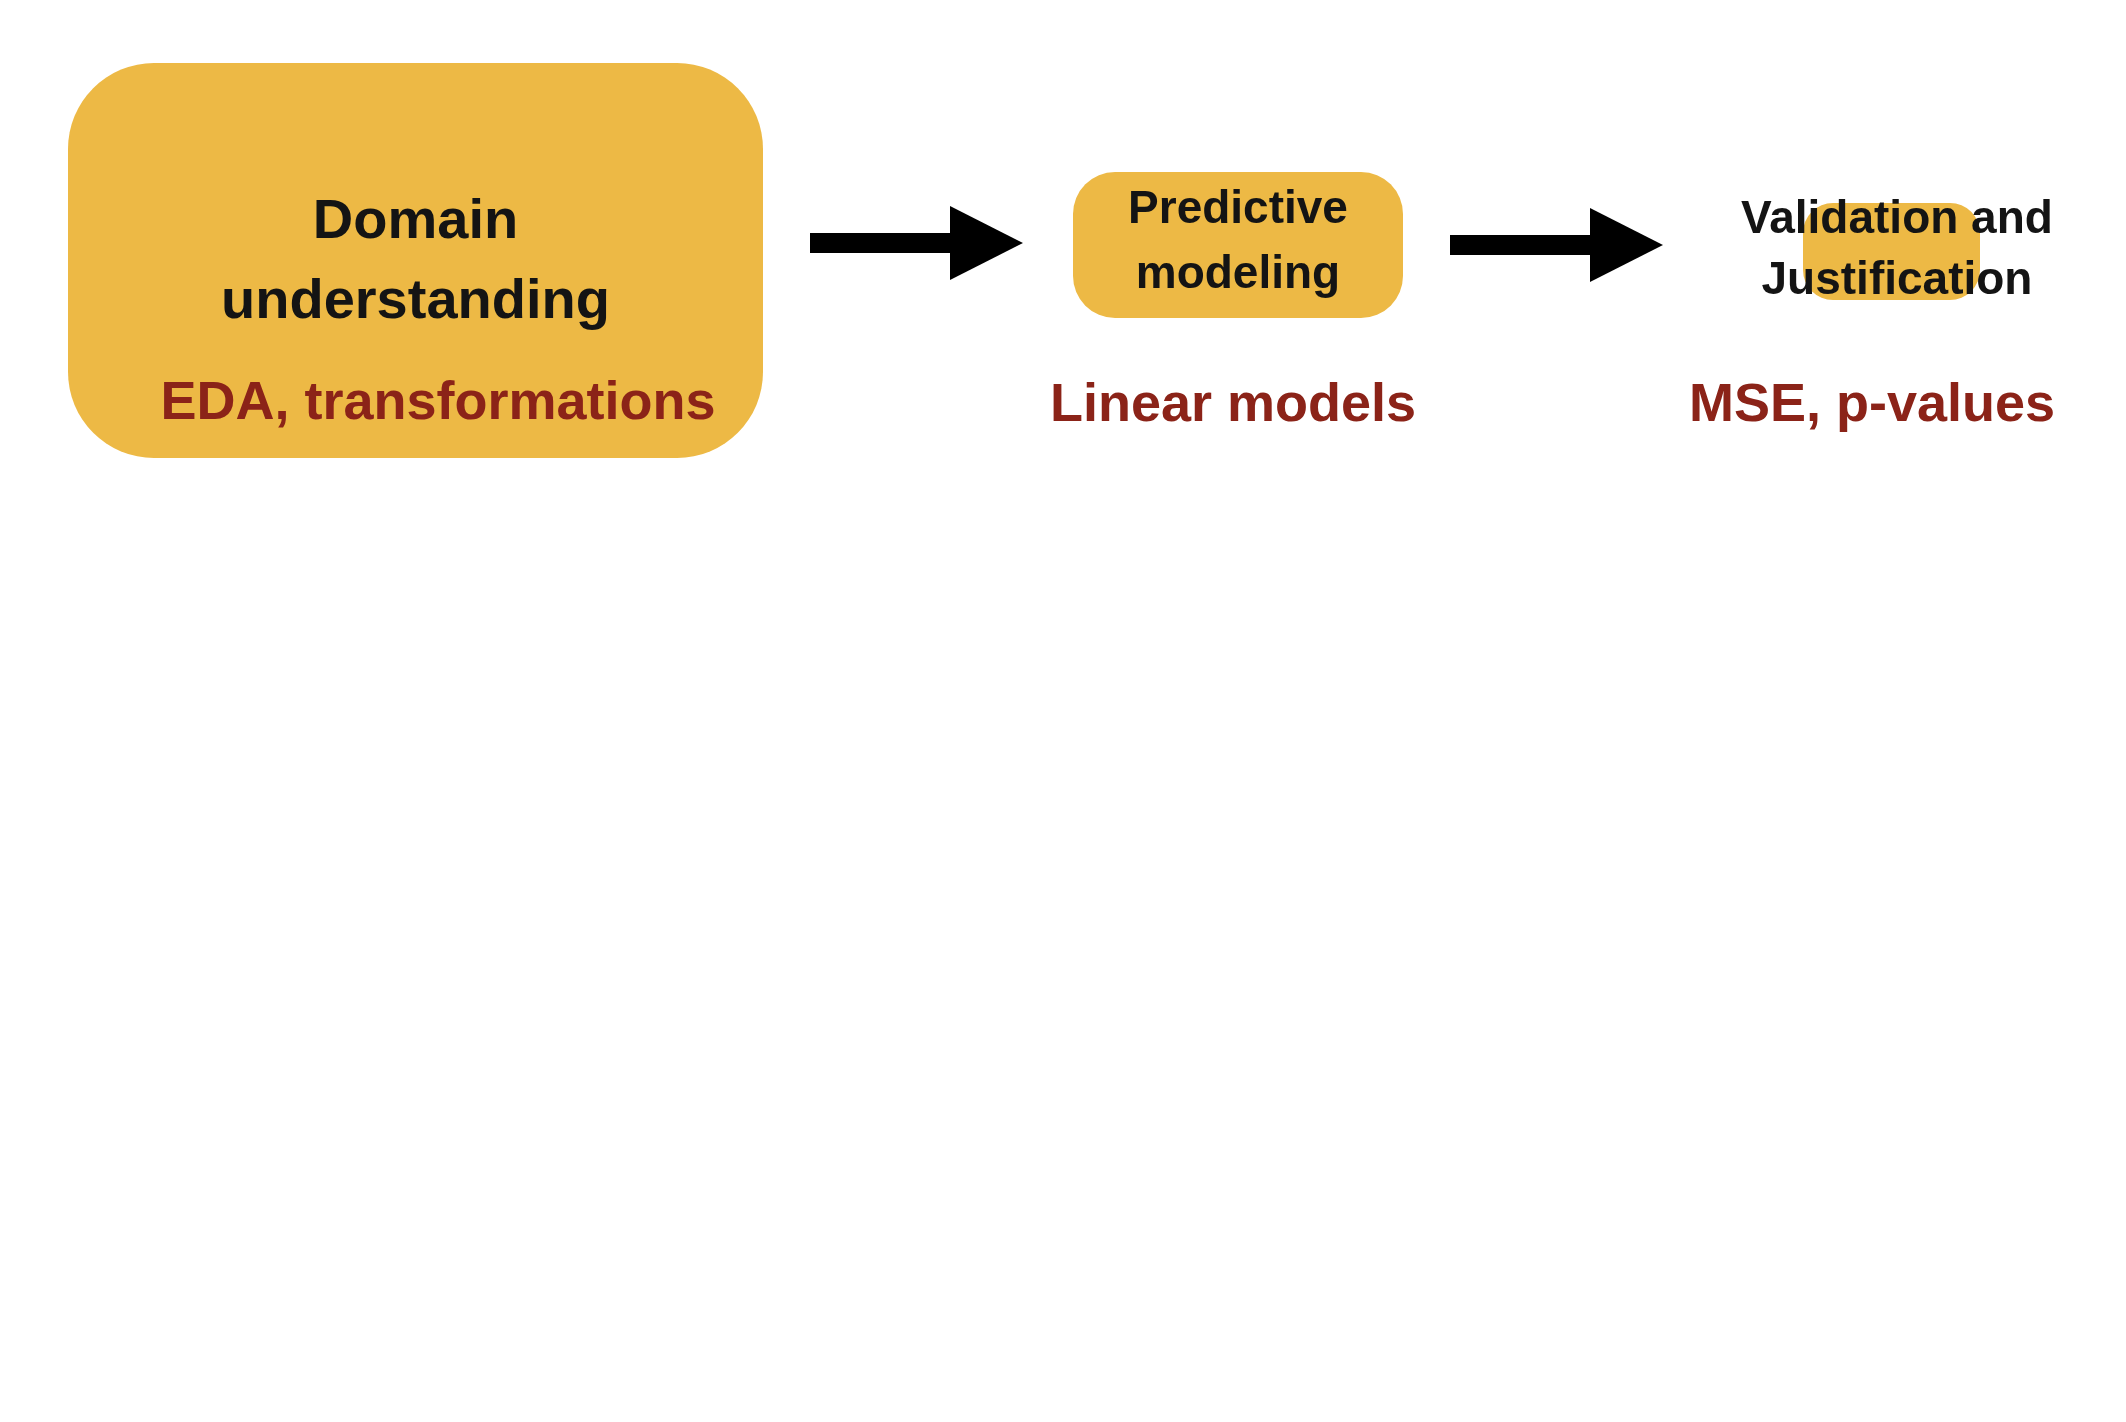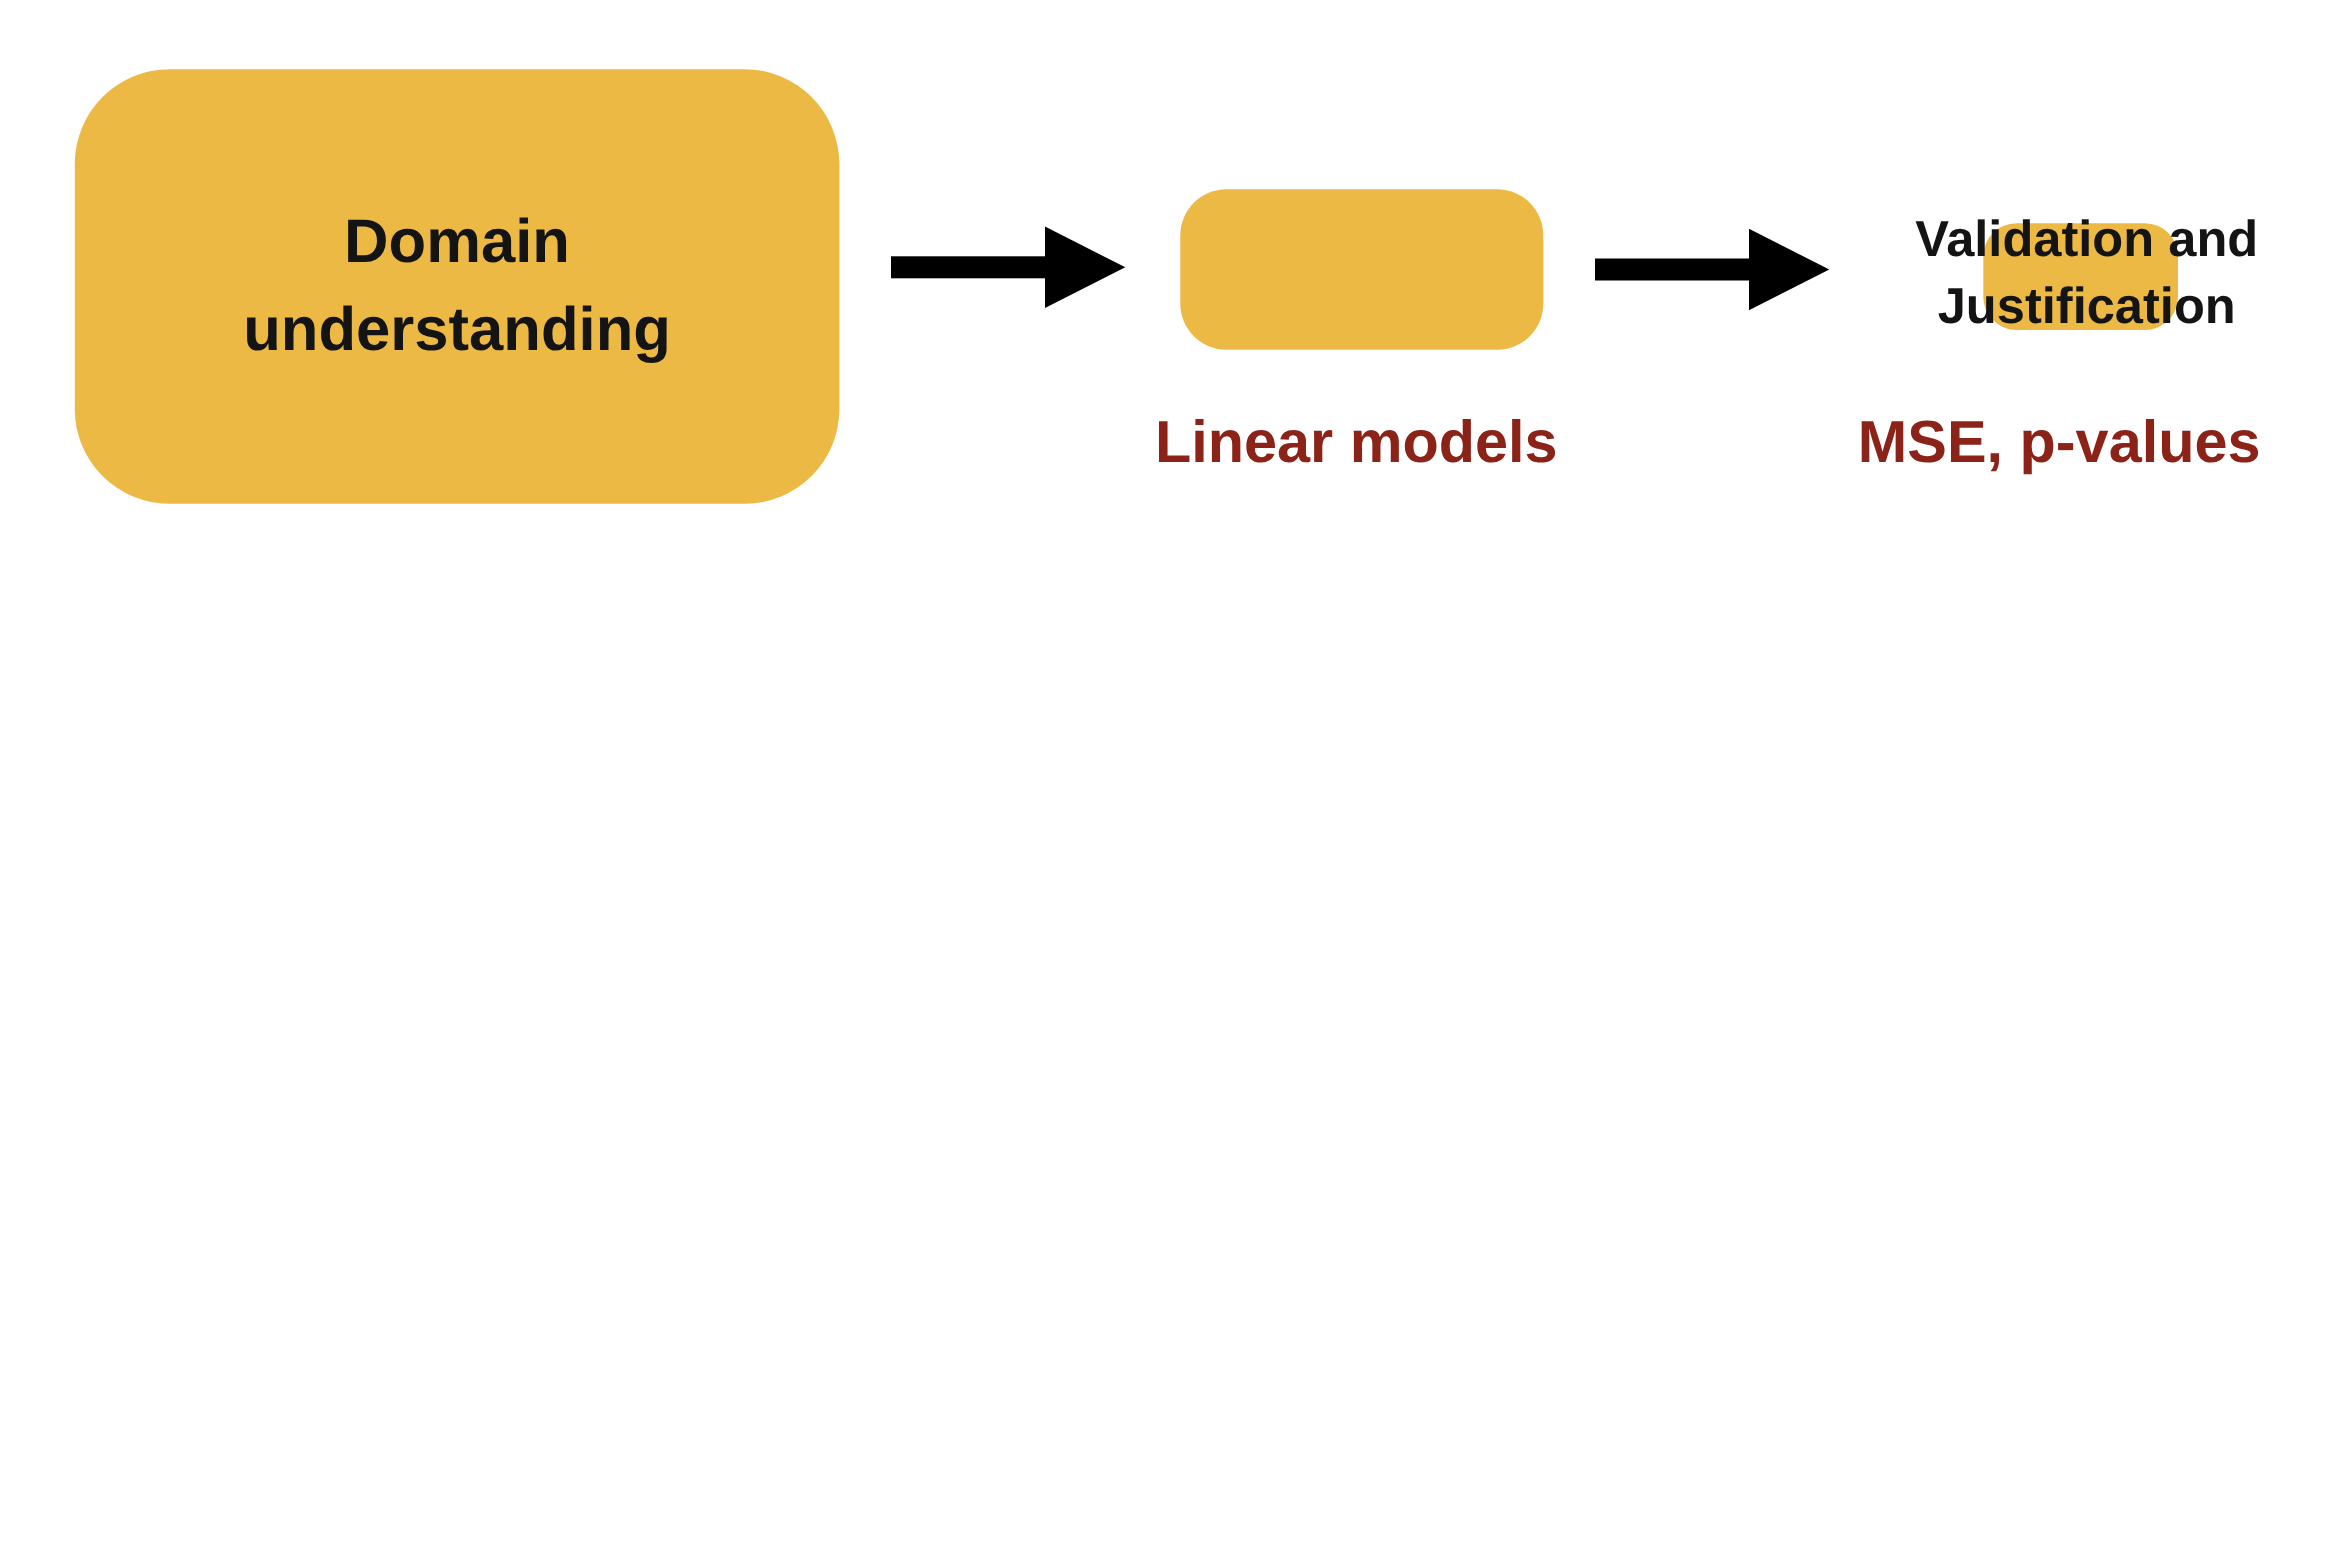--- a/index.html
+++ b/index.html
@@ -86,27 +86,30 @@
   .arrow-2 .arrow-head  { left: 1590px; top: 208px; }
 </style>
 </head>
 <body>
 
 <div class="canvas">
 
   <div class="node node-1"></div>
   <div class="stage-title title-1">Domain
 understanding</div>
+  <div class="stage-label label-1">EDA, transformations</div>
 
   <div class="arrow arrow-1">
     <div class="arrow-shaft"></div>
     <div class="arrow-head"></div>
   </div>
 
   <div class="node node-2"></div>
+  <div class="stage-title title-2">Predictive
+modeling</div>
   <div class="stage-label label-2">Linear models</div>
 
   <div class="arrow arrow-2">
     <div class="arrow-shaft"></div>
     <div class="arrow-head"></div>
   </div>
 
   <div class="node node-3"></div>
   <div class="stage-title title-3">Validation and
 Justification</div>

